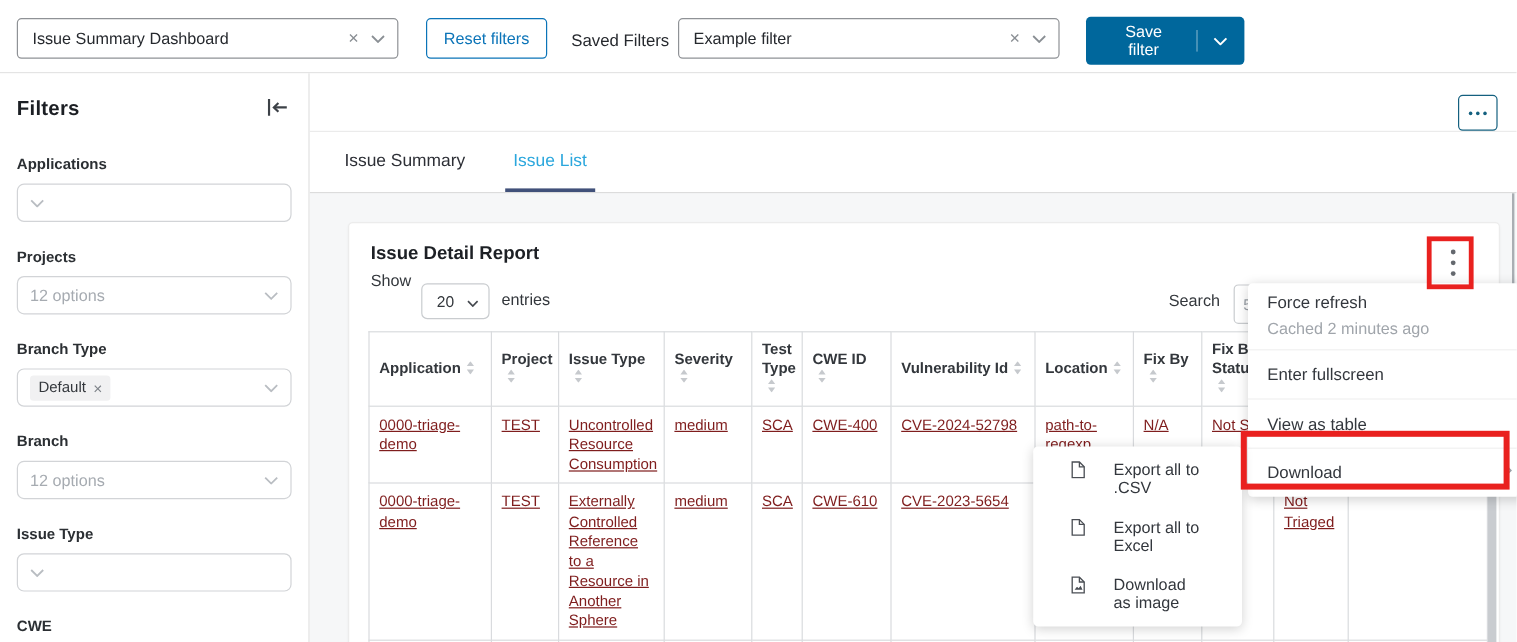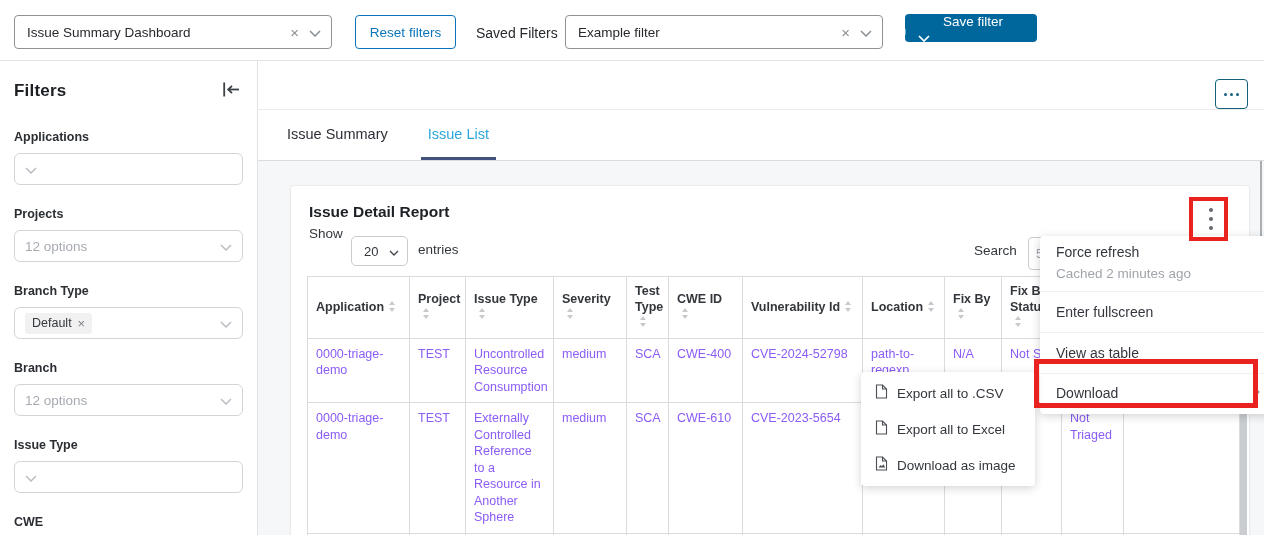--- a/index.html
+++ b/index.html
@@ -12,22 +12,22 @@
   #topbar { position:absolute; left:0; top:0; width:1264px; height:61px; background:#fff; border-bottom:1px solid #e4e4e4; z-index:5; }
   .tb-select { position:absolute; top:15px; height:34px; width:318px; border:1px solid #8f9296; border-radius:4px; background:#fff;
     display:flex; align-items:center; padding:0 10px 0 12px; cursor:pointer; }
   .tb-select .val { flex:1; font-size:13.5px; color:#26292e; }
   .tb-select .x { color:#8a8f94; font-size:15px; margin-right:10px; }
   #dashboard-select { left:14px; }
   #filter-select { left:565px; }
   #reset-filters { position:absolute; left:355px; top:15px; height:34px; width:101px; background:#fff;
     border:1px solid #0b74b8; border-radius:4px; color:#0b74b8; font-size:13.5px; cursor:pointer; }
   #saved-filters-label { position:absolute; left:476px; top:25px; font-size:14px; color:#26292e; }
-  #save-filter { position:absolute; left:905px; top:14px; height:28px; width:132px; background:#00679c; border:none; border-radius:4px;
-    color:#fff; font-size:13.5px; display:flex; cursor:pointer;flex-direction:column; }
+  #save-filter { position:absolute; left:905px; top:14px; height:40px; width:132px; background:#00679c; border:none; border-radius:4px;
+    color:#fff; font-size:13.5px; display:flex; align-items:center; cursor:pointer; }
   #save-filter .lbl { padding:0 14px 0 18px; }
   #save-filter .sep { width:1px; height:18px; background:rgba(255,255,255,.45); }
   #save-filter .chev { padding:0 14px 0 13px; display:flex; }
   
   #sidebar { position:absolute; left:0; top:61px; width:258px; height:474px; background:#fff; border-right:1px solid #e2e2e2; padding:20px 14px 0; z-index:4; }
   #sidebar h1 { font-size:17px; font-weight:bold; color:#1c1f24; letter-spacing:.2px; }
   #collapse-btn { position:absolute; right:16px; top:20px; background:none; border:none; cursor:pointer; }
   #sidebar-fields { margin-top:29px; }
   .sb-field { margin-bottom:22px; }
   .sb-field .flabel { display:block; font-size:12.5px; font-weight:bold; color:#2b2f33; margin-bottom:9px; }
@@ -60,35 +60,35 @@
   #pagesize .val { flex:1; }
   #entries-label { left:127px; top:56px; }
   #search-label { left:683px; top:57px; }
   #search-input { position:absolute; left:737px; top:51px; width:210px; height:33px; border:1px solid #c9cccf; border-radius:4px;
     padding:0 8px 0 7px; font-size:13px; color:#9ba1a8; font-family:"Liberation Sans", sans-serif; }
   
   #tablewrap { position:absolute; left:16px; top:90px; width:932px; }
   table { border-collapse:collapse; table-layout:fixed; width:932px; font-size:12.5px; }
   th, td { border:1px solid #d9dbde; padding:7px 8px; text-align:left; overflow:hidden; }
   th { font-weight:bold; color:#33373c; vertical-align:middle; height:50px; line-height:1.25; background:#fff; }
-  td { vertical-align:top; color:#8b5cf6; line-height:1.32; }
+  td { vertical-align:top; color:#7f1d1d; line-height:1.32;text-decoration:underline; }
   .sort-ic { margin-left:4px; vertical-align:-1px; }
   #table-scrollbar { position:absolute; left:949px; top:95px; width:7px; height:300px; background:#c9ccd0; border-radius:4px; cursor:pointer; }
   
   #ctx-menu { position:absolute; left:1040px; top:236px; width:236px; background:#fff; border-radius:4px;
     box-shadow:0 2px 10px rgba(0,0,0,.18); z-index:50; font-size:14px; color:#33373d; }
   .ctx-item { padding:12px 16px; cursor:pointer; }
   #ctx-refresh { padding:8px 16px 10px; }
   #ctx-refresh .note { margin-top:6px; color:#a0a5ab; font-size:13.5px; }
   .ctx-div { height:1px; background:#f0f0f1; }
   #ctx-download { display:flex; align-items:center; justify-content:space-between; padding:11px 16px 13px; }
   
   #sub-menu { position:absolute; left:861px; top:372px; width:174px; background:#fff; border-radius:4px;
     box-shadow:0 2px 10px rgba(0,0,0,.18); z-index:55; padding:3px 0; font-size:13.5px; color:#33373d; }
-  .sub-item { display:flex; align-items:center; gap:9px; padding:9px 14px; cursor:pointer; }
+  .sub-item { display:flex; gap:23px; padding:9px 31px; cursor:pointer; }
   
   .hl { position:absolute; border:4px solid #e9211f; background:transparent; z-index:70; pointer-events:none; }
   #hl-kebab { left:1189px; top:197px; width:39px; height:44px; }
   #hl-download { left:1034px; top:359px; width:224px; height:49px; border-width:5px; }
 </style>
 </head>
 <body>
 
 <div id="app">
 

